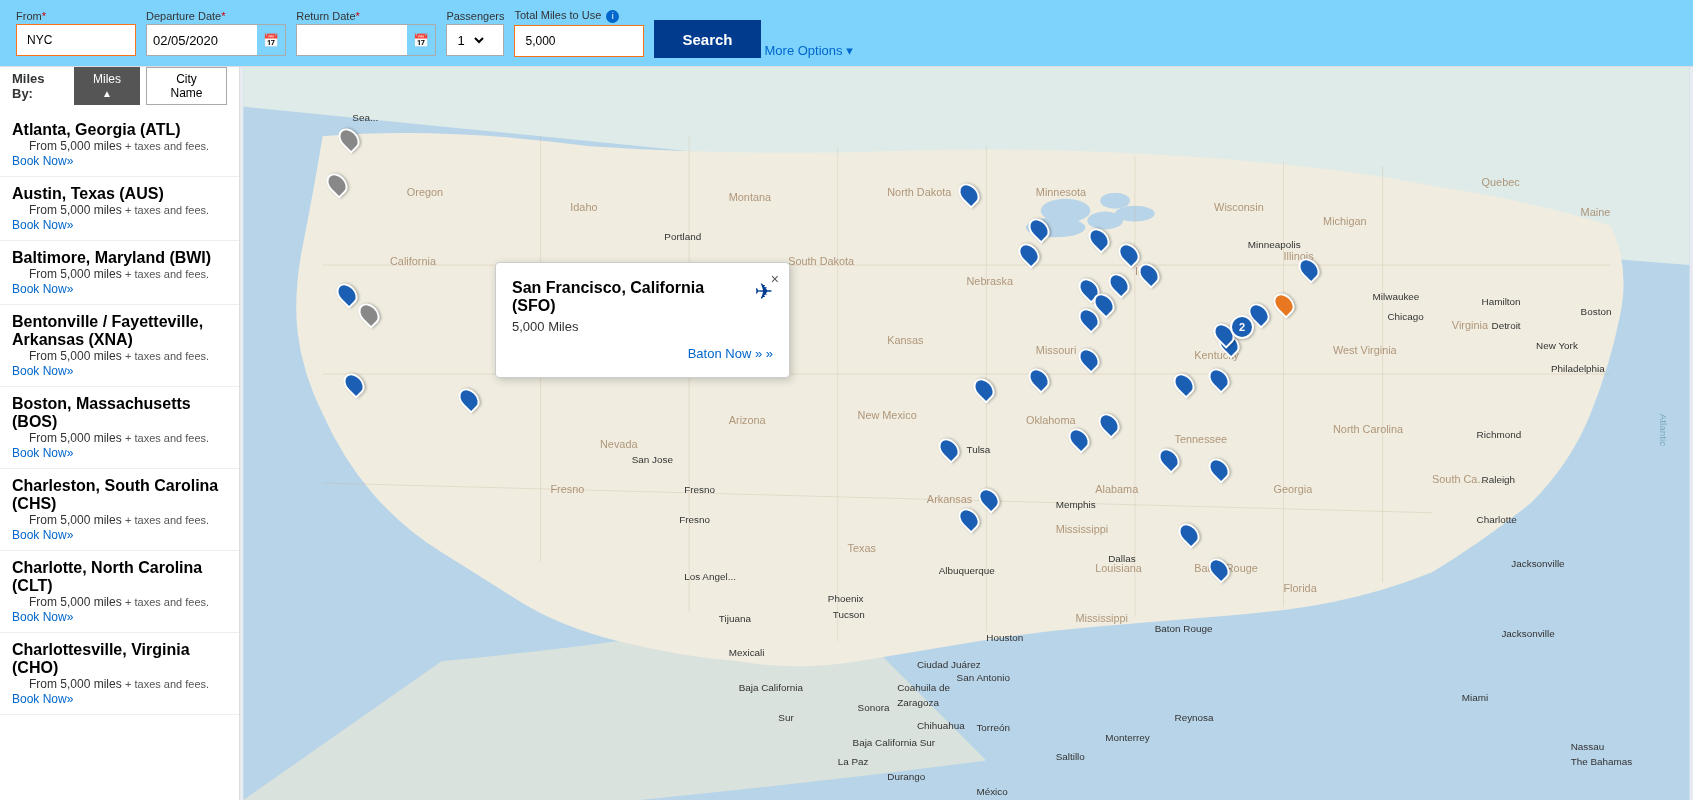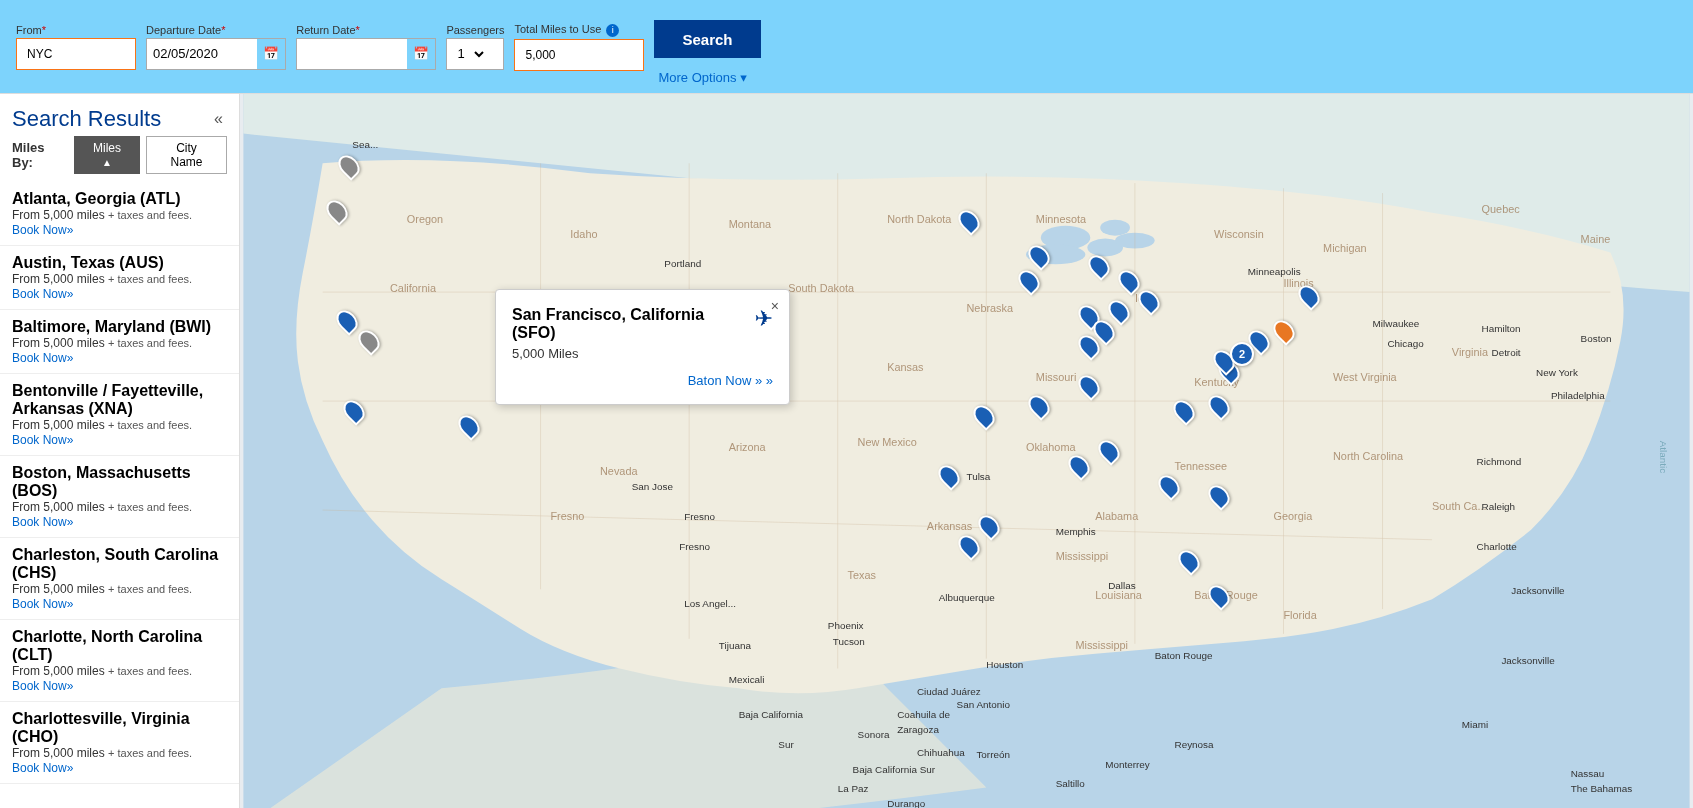--- a/index.html
+++ b/index.html
@@ -164,20 +164,21 @@
       border-bottom: 1px solid #eee;
     }
     .result-city {
       font-size: 16px;
       font-weight: bold;
       color: #000;
     }
     .result-miles {
       font-size: 12px;
       color: #333;
+      margin-left: 17px;
     }
     .result-taxes {
       font-size: 11px;
       color: #555;
     }
     .result-book {
       color: #0066cc;
       font-size: 12px;
       text-decoration: none;
       cursor: pointer;
@@ -341,33 +342,29 @@
   </div>
 
   <div class="field-group">
     <div class="field-label">
       <span>Total Miles to Use</span>
       <span class="info-icon">i</span>
     </div>
     <input class="field-input" style="width: 130px;" value="5,000">
   </div>
 
-  <div style="display:flex; flex-direction:column; align-items:flex-start;">
+  <div style="display:flex; align-items:flex-end;">
     <button class="search-button">Search</button>
     <a class="more-options">More Options</a>
   </div>
 </div>
 
 <div class="main-layout">
 
   <div class="sidebar">
-    <div class="sidebar-header">
-      <h2 class="sidebar-title">Search Results</h2>
-      <button class="collapse-btn">«</button>
-    </div>
     <div class="sort-by-row">
       <span class="sort-label">Miles By:</span>
       <button class="sort-btn active">Miles</button>
       <button class="sort-btn">City Name</button>
     </div>
 
     <div id="results-list">
         <div class="result-item">
     <div class="result-city">Atlanta, Georgia (ATL)</div>
     <div class="result-miles">From 5,000 miles <span class="result-taxes">+ taxes and fees.</span></div>

